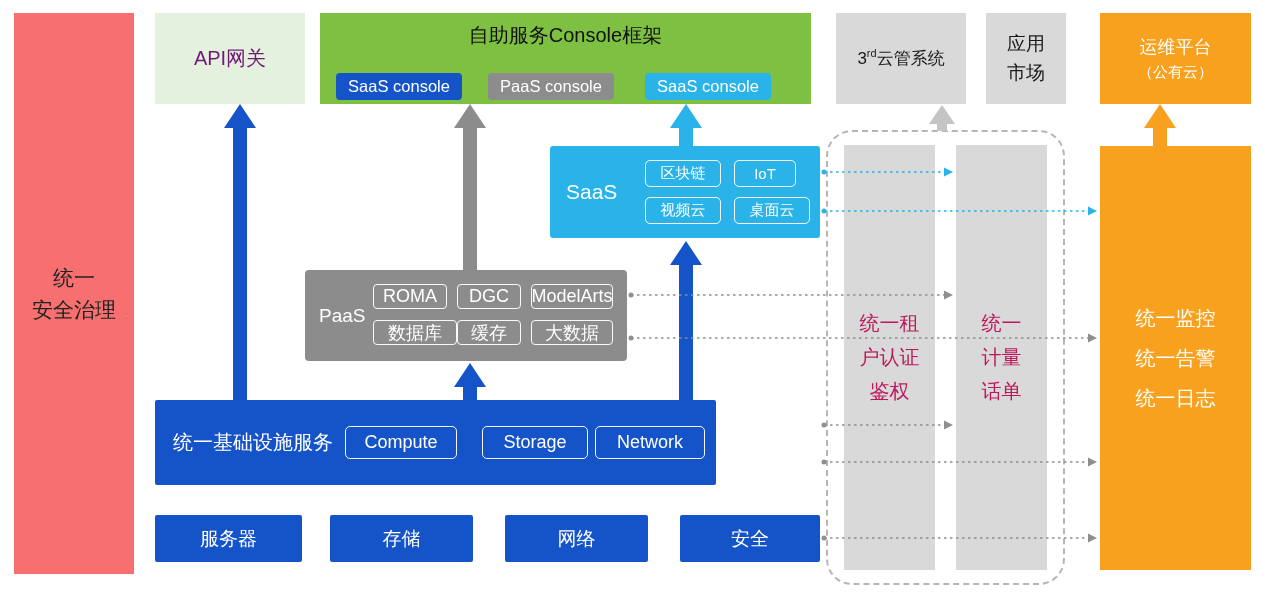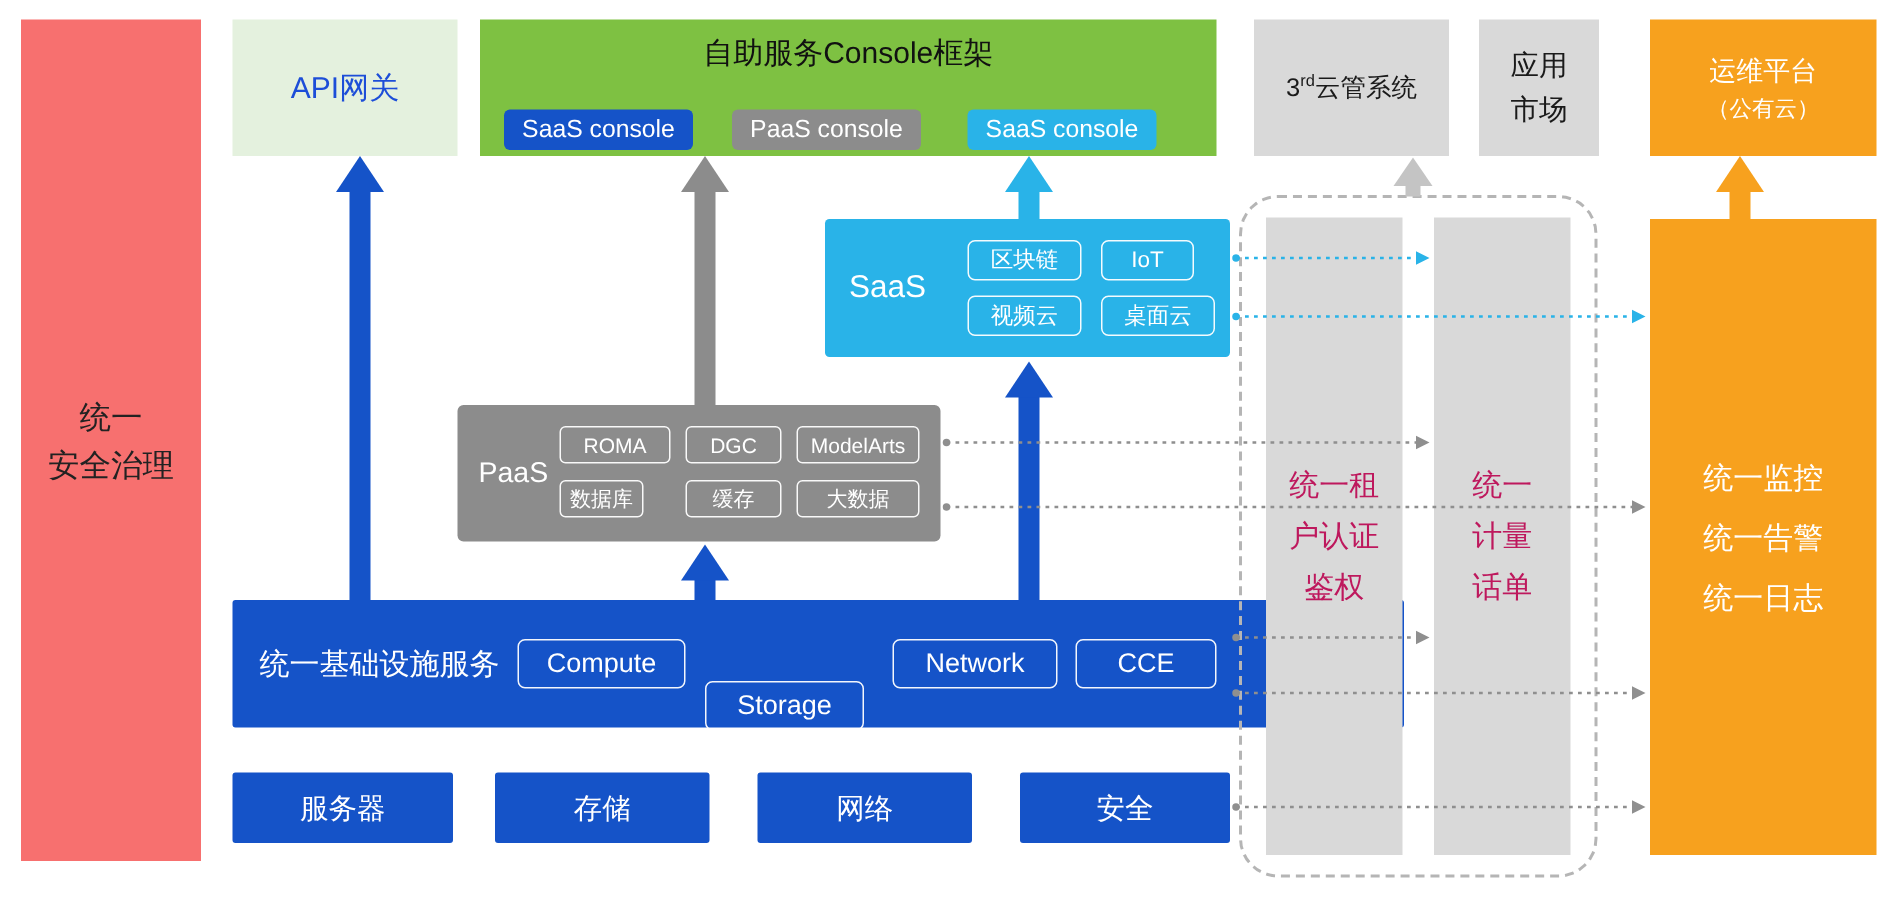--- a/index.html
+++ b/index.html
@@ -7,21 +7,21 @@
     --gray-dark:#8c8c8c; --gray-light:#d9d9d9; --gray-light2:#c4c4c4;
     --cyan:#29b3e8; --orange:#f7a11e; --line-gray:#8f8f8f;
   }
   *{margin:0;padding:0;box-sizing:border-box;}
   body{background:#fff;font-family:"Liberation Sans","DejaVu Sans",sans-serif;}
   .canvas{position:relative;width:1265px;height:605px;background:#fff;overflow:hidden;}
   .box{position:absolute;display:flex;align-items:center;justify-content:center;text-align:center;}
   .stack{display:flex;flex-direction:column;align-items:center;gap:4px;}
 
   #security-bar{left:14px;top:13px;width:120px;height:561px;background:var(--red);color:#222;font-size:21px;}
-  #api-gateway{left:155px;top:13px;width:150px;height:91px;background:var(--light-green);color:#1d4ed8;font-size:20px;}
+  #api-gateway{left:155px;top:13px;width:150px;height:91px;background:var(--light-green);color:#701a75;font-size:20px;}
 
   #console-frame{position:absolute;left:320px;top:13px;width:491px;height:91px;background:var(--green);text-decoration:underline;}
   .console-title{position:absolute;top:9px;left:0;width:100%;text-align:center;font-size:20px;color:#111;}
   .chip{position:absolute;top:60px;height:27px;border-radius:4px;color:#fff;font-size:16.5px;display:flex;align-items:center;justify-content:center;}
   .chip-iaas{left:16px;width:126px;background:var(--blue);}
   .chip-paas{left:168px;width:126px;background:var(--gray-dark);}
   .chip-saas{left:325px;width:126px;background:var(--cyan);}
 
   #third-cms{left:836px;top:13px;width:130px;height:91px;background:var(--gray-light);color:#1a1a1a;font-size:17px;}
   #third-cms sup{font-size:11px;}
@@ -35,33 +35,33 @@
   .side-label{position:absolute;left:16px;top:0;height:100%;display:flex;align-items:center;color:#fff;font-size:21px;}
   .pill{position:absolute;border:1.5px solid rgba(255,255,255,.95);border-radius:5px;color:#fff;display:flex;align-items:center;justify-content:center;background:transparent;}
   .saas-pill{font-size:15px;height:27px;}
   .si0{left:95px;top:14px;width:76px;}
   .si1{left:184px;top:14px;width:62px;}
   .si2{left:95px;top:51px;width:76px;}
   .si3{left:184px;top:51px;width:76px;}
 
   #paas-box{position:absolute;left:305px;top:270px;width:322px;height:91px;background:var(--gray-dark);border-radius:4px;}
   .paas-label{left:14px;font-size:19px;}
-  .paas-pill{font-size:14px;height:25px;border-width:1.2px;border-radius:4px;}
+  .paas-pill{font-size:18px;height:25px;border-width:1.2px;border-radius:4px;}
   .pi0{left:68px;top:14px;width:74px;}
   .pi1{left:152px;top:14px;width:64px;}
   .pi2{left:226px;top:14px;width:82px;text-align:center;}
-  .pi3{left:68px;top:50px;width:56px;}
+  .pi3{left:68px;top:50px;width:84px;}
   .pi4{left:152px;top:50px;width:64px;}
   .pi5{left:226px;top:50px;width:82px;}
 
-  #infra-box{position:absolute;left:155px;top:400px;width:781px;height:85px;background:var(--blue);border-radius:2px;}
+  #infra-box{position:absolute;left:155px;top:400px;width:561px;height:85px;background:var(--blue);border-radius:2px;}
   .infra-label{position:absolute;left:18px;top:0;height:100%;display:flex;align-items:center;color:#fff;font-size:20px;}
   .infra-pill{font-size:18px;height:33px;top:26px;border-radius:5px;}
   .ii0{left:190px;width:112px;}
-  .ii1{left:315px;width:106px;margin-top:28px;}
+  .ii1{left:327px;width:106px;}
   .ii2{left:440px;width:110px;}
   .ii3{left:562px;width:94px;}
 
   .hwbox{top:515px;height:47px;background:var(--blue);color:#fff;font-size:19px;border-radius:2px;}
   .hw0{left:155px;width:147px;}
   .hw1{left:330px;width:143px;}
   .hw2{left:505px;width:143px;}
   .hw3{left:680px;width:140px;}
 
   #dashed-group{position:absolute;left:826px;top:130px;width:239px;height:455px;border:2px dashed #b5b5b5;border-radius:26px;}

